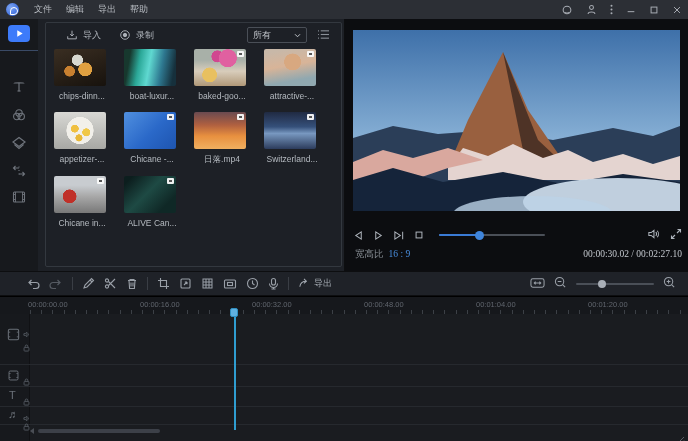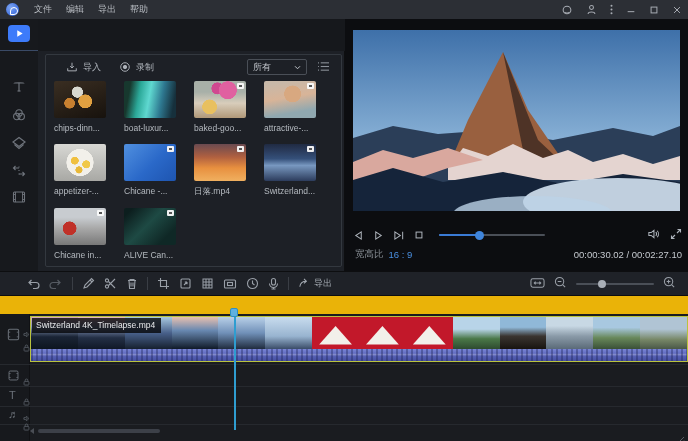--- a/index.html
+++ b/index.html
@@ -1,18 +1,18 @@
 <!DOCTYPE html>
 <html><head>
 <meta charset="utf-8">
 <style>
   * { margin:0; padding:0; box-sizing:border-box; }
   html,body { width:688px; height:441px; overflow:hidden; background:#101114;
     font-family:"Liberation Sans","DejaVu Sans",sans-serif; }
-  .window { position:relative; width:688px; height:441px; background:#eab308; overflow:hidden; }
+  .window { position:relative; width:688px; height:441px; background:#000000; overflow:hidden; }
 
   
   .titlebar { position:absolute; left:0; top:0; width:688px; height:19px; background:#2c2f35;
     display:flex; align-items:center; font-size:9px; color:#b8bcc2; }
   .app-icon { width:13px; height:13px; margin:0 8px 0 6px; border-radius:50%;
     background:radial-gradient(circle at 35% 35%, #7ea6f2, #3f6fe0 70%); position:relative; }
   .app-icon::after { content:""; position:absolute; left:3.5px; top:3.5px; width:6px; height:6px;
     border:1.2px solid #fff; border-radius:50% 50% 50% 0; }
   .menu-item { padding:0 7px; height:19px; line-height:19px; cursor:default; }
   .tb-title { position:absolute; left:0; right:0; text-align:center; color:#c9ccd1; pointer-events:none; }
@@ -25,38 +25,38 @@
   
   .sidebar { width:38px; height:100%; background:#17191d; position:relative; flex:0 0 38px; }
   .sb-active { position:absolute; left:8px; top:6px; width:22px; height:17px; background:#3d7bfa;
     border-radius:4px; display:flex; align-items:center; justify-content:center; }
   .sb-active svg { display:block; }
   .sb-divider { position:absolute; left:0; top:31px; width:38px; height:1px; background:#3a4a66; }
   .sb-icon { position:absolute; left:11px; width:16px; height:16px; color:#6f747c; }
   .sb-icon svg { display:block; }
 
   
-  .media { width:307px; flex:0 0 307px; position:relative; background:#1d2026; border-right:1px solid #0d0e10;margin-top:32px; }
+  .media { width:307px; flex:0 0 307px; position:relative; background:#1d2026; border-right:1px solid #0d0e10; }
   .media-box { position:absolute; left:7px; top:3px; right:2px; bottom:4px; border:1px solid #33383f; border-radius:2px; }
   .media-toolbar { position:absolute; left:10px; top:6px; right:6px; height:20px; display:flex; align-items:center; color:#aeb3ba; font-size:9px; }
   .mbtn { display:flex; align-items:center; gap:5px; margin-left:18px; cursor:default; }
   .mbtn svg { display:block; }
   .mselect { margin-left:auto; width:60px; height:16px; border:1px solid #4a4f57; border-radius:2px;
     display:flex; align-items:center; padding:0 5px; color:#c0c4ca; gap:4px; }
   .mselect .sel-label { flex:1; }
   .list-icon { margin:0 8px 0 10px; color:#8a9098; }
 
   
   .grid { position:absolute; left:16px; top:30px; width:285px; }
   .gitem { position:absolute; width:60px; }
   .gthumb { width:52px; height:37px; border-radius:2px; position:relative; overflow:hidden; }
   .badge { position:absolute; right:2px; top:2px; width:7px; height:6px; background:rgba(250,250,250,.95);
     border-radius:1px; }
   .badge::after { content:""; position:absolute; left:1.5px; top:1.5px; width:3px; height:2px; background:#555; }
-  .glabel { margin-top:5px; font-size:8.5px; color:#b5bac0; white-space:nowrap; overflow:hidden; text-overflow:ellipsis; width:56px; }
+  .glabel { margin-top:5px; font-size:8.5px; color:#b5bac0; white-space:nowrap; overflow:hidden; text-overflow:ellipsis; width:56px;text-align:center; }
   
   .t1 { background:radial-gradient(circle at 30% 60%, #c88030 12%, transparent 13%),
         radial-gradient(circle at 60% 55%, #e0a040 18%, transparent 19%),
         radial-gradient(circle at 45% 30%, #d8d8d0 14%, transparent 15%),
         linear-gradient(160deg,#3a2e22,#17120d); }
   .t2 { background:linear-gradient(100deg,#17382e 12%, #2ba898 30%, #5fd8d0 48%, #2e7890 70%, #16303c 92%); }
   .t3 { background:radial-gradient(circle at 65% 25%, #e060a0 20%, transparent 21%),
         radial-gradient(circle at 45% 20%, #d04890 14%, transparent 15%),
         radial-gradient(circle at 30% 70%, #e8c060 16%, transparent 17%),
         linear-gradient(180deg,#a8b0a8 30%, #d8cdbb 60%, #b09878); }
@@ -77,21 +77,21 @@
   
   .preview { flex:1; position:relative; background:#0c0d10; }
   .video-area { position:absolute; left:8px; top:11px; width:327px; height:181px; background:#000; }
   .video-area svg { display:block; }
   .pv-controls { position:absolute; left:8px; top:207px; right:6px; height:18px; display:flex; align-items:center; color:#aeb4bc; }
   .pv-controls .pbtn { margin-right:9px; display:flex; align-items:center; }
   .seek { position:relative; width:106px; height:2px; background:#4a4f57; border-radius:1px; margin:0 6px; }
   .seek-fill { position:absolute; left:0; top:0; height:2px; width:38%; background:#3a7bd5; border-radius:1px; }
   .seek-thumb { position:absolute; left:38%; top:-3.5px; width:9px; height:9px; margin-left:-4px; border-radius:50%; background:#3f85dc; }
   .pv-right { margin-left:auto; display:flex; align-items:center; gap:10px; }
-  .pv-info { position:absolute; left:10px; top:229px; right:6px; height:12px; display:flex; align-items:center; font-size:9.5px; color:#8a9096; }
+  .pv-info { position:absolute; left:10px; top:229px; right:6px; height:12px; display:flex; align-items:center; font-size:9.5px; color:#8a9096;font-family:Liberation Serif, serif; }
   .aspect-val { color:#4a90e2; margin-left:5px; }
   .timecode { margin-left:auto; color:#c5c9cf; }
 
   
   .edit-toolbar { position:absolute; left:0; top:271px; width:688px; height:25px; background:#1f2228;
     border-top:1px solid #0d0e10; border-bottom:1px solid #0d0e10; display:flex; align-items:center; color:#9aa0a8; }
   .et-icon { margin-left:9px; display:flex; align-items:center; }
   .et-icon.first { margin-left:26px; }
   .et-icon.dim { color:#565b63; }
   .et-sep { width:1px; height:13px; background:#3a3e45; margin-left:9px; }
@@ -497,20 +497,29 @@
       <div class="zoom-slider">
         <div class="zoom-thumb"></div>
       </div>
       <span><svg width="13" height="13" viewBox="0 0 14 14" fill="none" stroke="currentColor" stroke-width="1.1">
             <circle cx="6" cy="6" r="4.5"></circle>
             <path d="M4 6h4M6 4v4M9.5 9.5 12 12"></path>
           </svg></span>
     </div>
   </div>
 
+  <div class="ruler">
+    <span class="ruler-label" style="left:28px">00:00:00.00</span>
+    <span class="ruler-label" style="left:140px">00:00:16.00</span>
+    <span class="ruler-label" style="left:252px">00:00:32.00</span>
+    <span class="ruler-label" style="left:364px">00:00:48.00</span>
+    <span class="ruler-label" style="left:476px">00:01:04.00</span>
+    <span class="ruler-label" style="left:588px">00:01:20.00</span>
+    <div class="ruler-ticks"></div>
+  </div>
 
   <div class="tracks">
     <div class="theader"></div>
 
     <div class="trow-line" style="top:50px"></div>
     <div class="trow-line" style="top:72px"></div>
     <div class="trow-line" style="top:92px"></div>
     <div class="trow-line" style="top:110px"></div>
 
     <span class="th-main" style="left:6px;top:13px"><svg width="15" height="15" viewBox="0 0 16 16" fill="none" stroke="currentColor" stroke-width="1.1">
@@ -544,40 +553,20 @@
     <span class="th-main" style="left:8px;top:94px;font-size:11px;color:#6a7078">♬</span>
     <span class="th-aux" style="left:23px;top:94px"><svg width="7" height="7" viewBox="0 0 8 8" fill="none" stroke="currentColor" stroke-width="1">
           <polygon points="1,3 2.5,3 4.5,1.5 4.5,6.5 2.5,5 1,5"></polygon>
           <path d="M5.8 2.8a1.8 1.8 0 0 1 0 2.4"></path>
         </svg></span>
     <span class="th-aux" style="left:23px;top:103px"><svg width="7" height="8" viewBox="0 0 8 9" fill="none" stroke="currentColor" stroke-width="1">
           <rect x="1.2" y="3.8" width="5.6" height="4.2" rx="0.8"></rect>
           <path d="M2.5 3.8V2.6a1.5 1.5 0 0 1 3 0v1.2"></path>
         </svg></span>
 
-    <div class="clip">
-      <div class="clip-thumbs">
-        <div class="seg s1"></div>
-          <div class="seg s2"></div>
-          <div class="seg s3"></div>
-        <div class="seg s4"></div>
-          <div class="seg s5"></div>
-          <div class="seg s6"></div>
-        <div class="seg s7"></div>
-          <div class="seg s8"></div>
-          <div class="seg s9"></div>
-        <div class="seg s10"></div>
-          <div class="seg s11"></div>
-          <div class="seg s12"></div>
-        <div class="seg s13"></div>
-          <div class="seg s14"></div>
-      </div>
-      <div class="waveform"></div>
-      <div class="clip-label">Switzerland 4K_Timelapse.mp4</div>
-    </div>
 
     <div class="scroll-arrow"></div>
     <div class="scrollbar-h"></div>
     <span class="resize-grip"><svg width="9" height="9" viewBox="0 0 9 9" stroke="currentColor" stroke-width="1">
           <line x1="8" y1="2" x2="2" y2="8"></line>
           <line x1="8" y1="5.5" x2="5.5" y2="8"></line>
         </svg></span>
   </div>
 
   <div class="playhead-head"></div>

